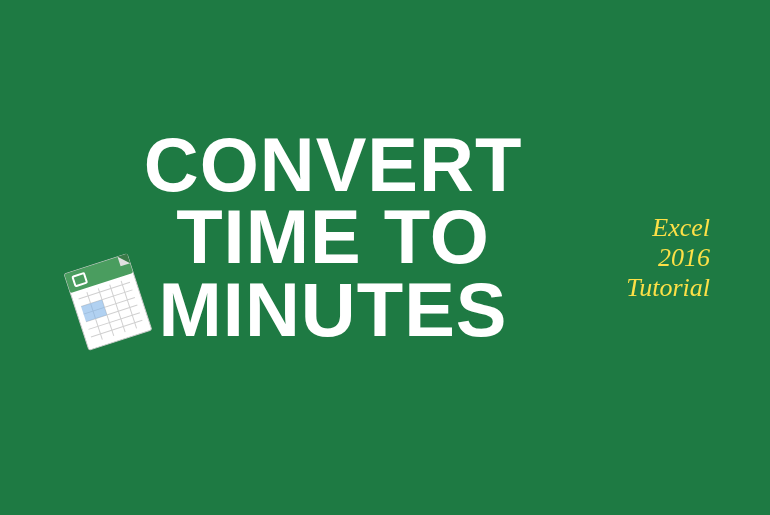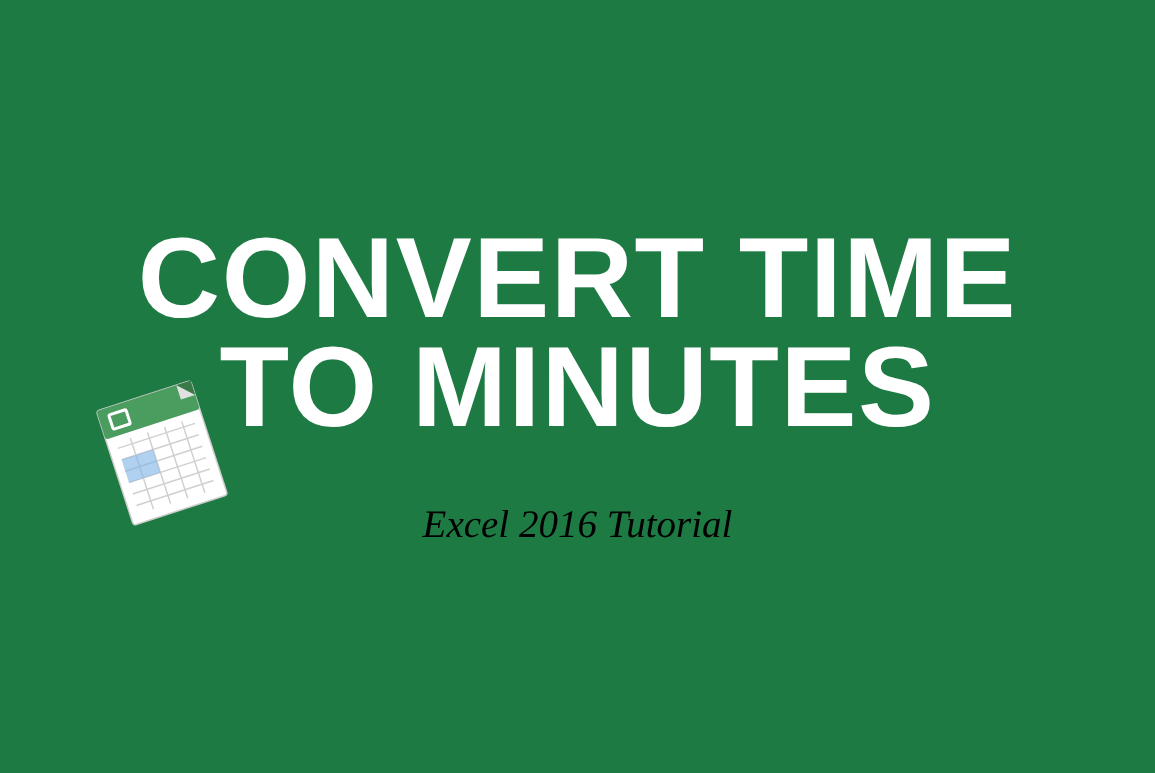--- a/index.html
+++ b/index.html
@@ -12,21 +12,20 @@
       height: 515px;
       background-color: #1e7a43;
       display: flex;
       align-items: center;
       justify-content: center;
       position: relative;
       overflow: hidden;
     }
     .content {
       display: flex;
-      flex-direction: column;
       align-items: center;
       justify-content: center;
       width: 100%;
       padding: 0 60px;
     }
     .title {
       font-family: 'Arial Black', 'Impact', sans-serif;
       font-weight: 900;
       font-size: 76px;
       line-height: 0.95;
@@ -34,22 +33,22 @@
       color: #ffffff;
       text-transform: uppercase;
       text-align: center;
       font-stretch: condensed;
       margin-bottom: 40px;
     }
     .subtitle {
       font-family: Georgia, 'Times New Roman', serif;
       font-style: italic;
       font-size: 26px;
-      color: #000000;
-      text-align: center;
+      color: #fde047;
+      text-align: right;
     }
     .spreadsheet-icon {
       position: absolute;
       left: 73px;
       top: 260px;
       width: 70px;
       height: 84px;
       transform: rotate(-18deg);
     }
   </style>

